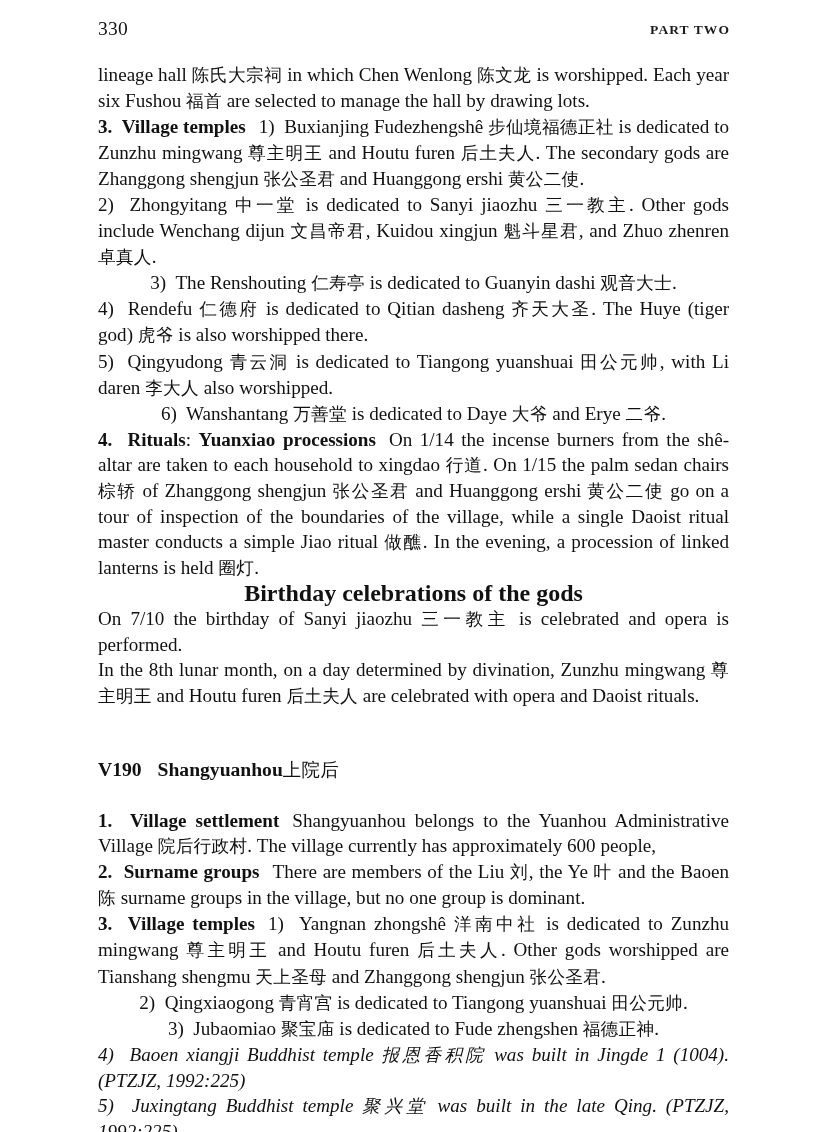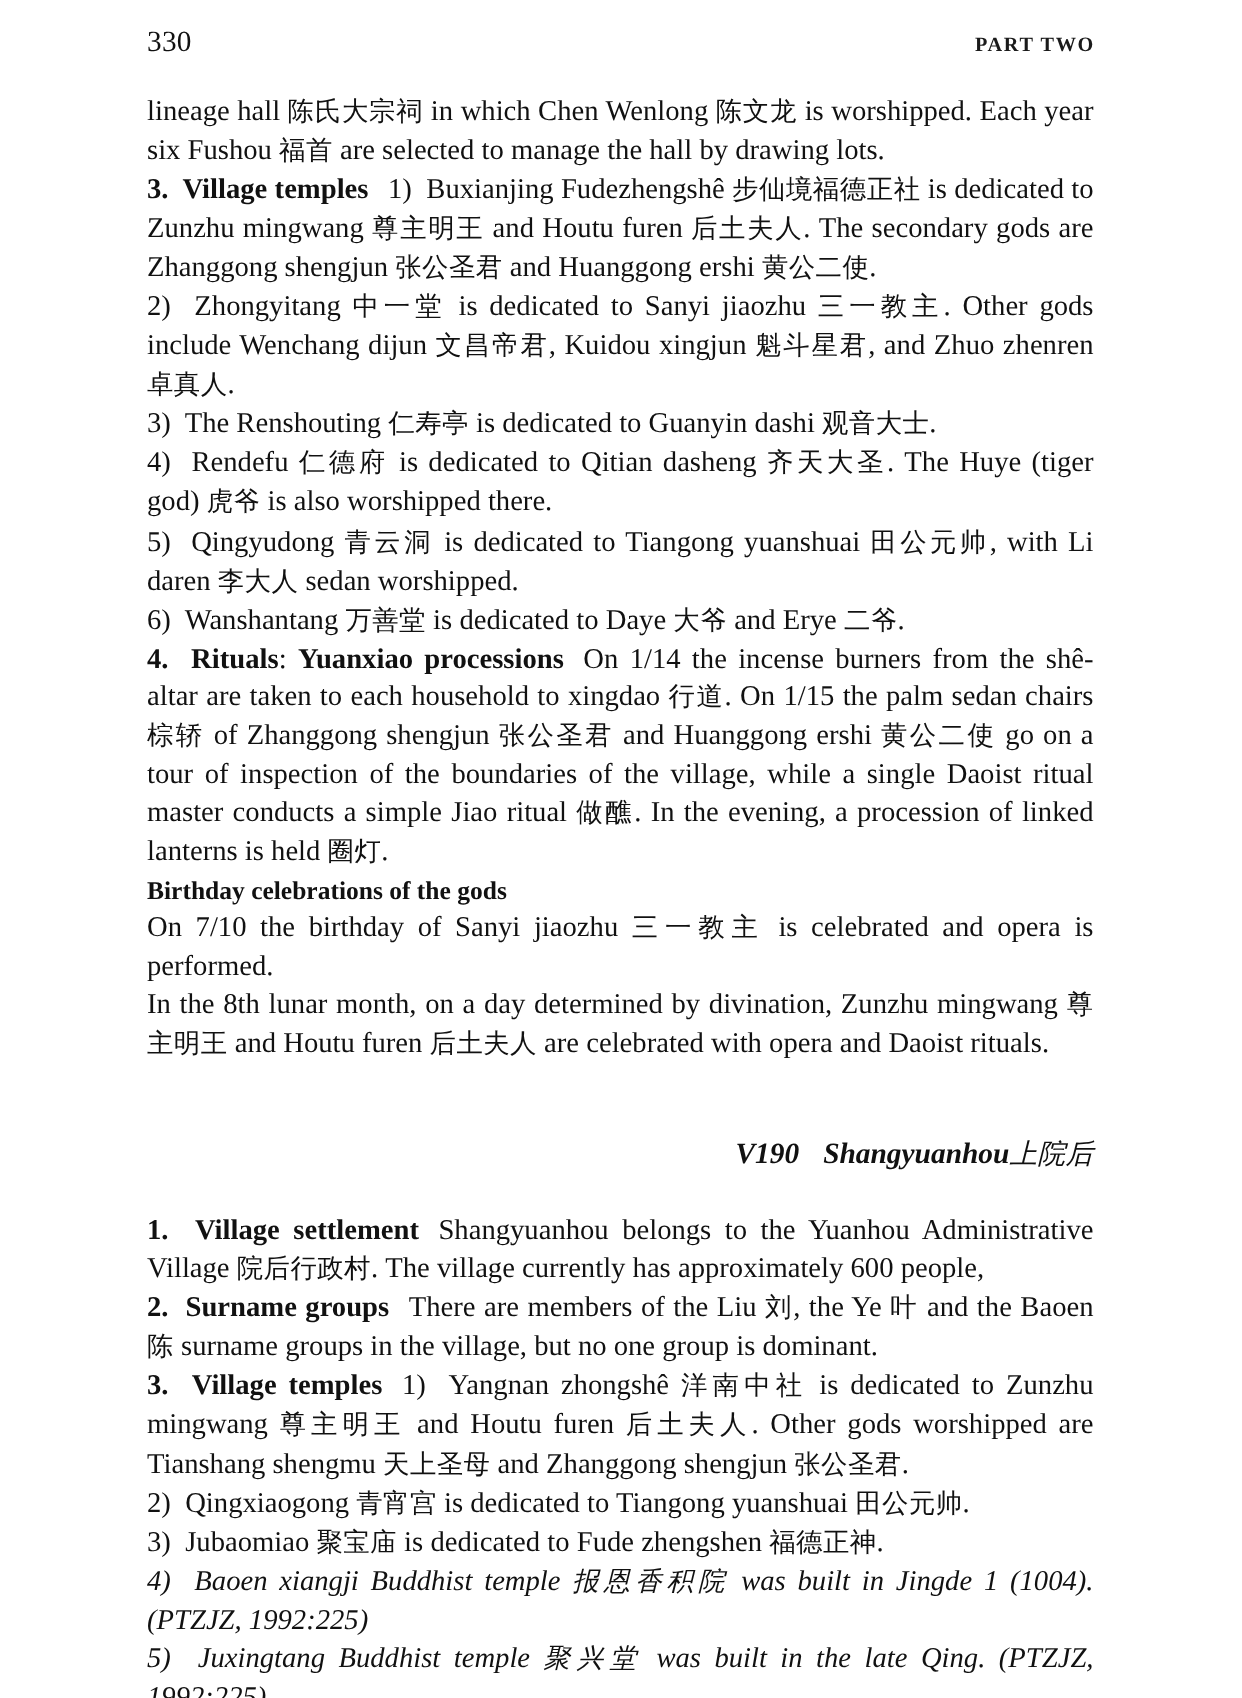--- a/index.html
+++ b/index.html
@@ -59,43 +59,42 @@
     padding: 0;
     font-size: 19.1px;
     line-height: 25.05px;
     text-align: justify;
     text-justify: inter-word;
     -webkit-hyphens: none;
     hyphens: none;
     color: #111111;
   }
   p.noj {
-    text-align: left;
+    text-align: center;
   }
   .cjk {
     font-family: "DejaVu Sans", "Liberation Sans", sans-serif;
     font-size: 17.6px;
     letter-spacing: 0.3px;
   }
   .b { font-weight: bold; font-family: Liberation Serif, serif; }
   .i { font-style: italic; }
   .sec-head {
     margin: 0;
-    font-size: 17px;
+    font-size: 24px;
     line-height: 25.05px;
     font-weight: bold;
-    text-align: left;
+    text-align: center;
   }
   .entry-head {
     margin: 0;
     font-size: 19.6px;
     line-height: 25.05px;
     font-weight: bold;
-    text-align: right;
-    font-style: italic;
+    text-align: left;
   }
   .entry-head .code { margin-right: 16px; }
   .entry-head .cjk { font-weight: normal; font-size: 18.4px; }
   .gap-large { height: 48px; }
   .gap-med { height: 26px; }
   .nbsp-gap { display: inline-block; width: 13px; }
 </style>
 </head>
 <body>
 
@@ -111,21 +110,21 @@
     <p class="para"><span>lineage hall </span><span class="cjk">陈氏大宗祠</span><span> in which Chen Wenlong </span><span class="cjk">陈文龙</span><span> is worshipped. Each year six Fushou </span><span class="cjk">福首</span><span> are selected to manage the hall by drawing lots.</span></p>
 
     <p class="para"><span class="b">3.&nbsp; Village temples</span><span class="nbsp-gap"></span><span><span>1)&nbsp; Buxianjing Fudezhengshê </span><span class="cjk">步仙境福德正社</span><span> is dedicated to Zunzhu mingwang </span><span class="cjk">尊主明王</span><span> and Houtu furen </span><span class="cjk">后土夫人</span><span>. The secondary gods are Zhanggong shengjun </span><span class="cjk">张公圣君</span><span> and Huanggong ershi </span><span class="cjk">黄公二使</span><span>.</span></span></p>
 
     <p class="para"><span>2)&nbsp; Zhongyitang </span><span class="cjk">中一堂</span><span> is dedicated to Sanyi jiaozhu </span><span class="cjk">三一教主</span><span>. Other gods include Wenchang dijun </span><span class="cjk">文昌帝君</span><span>, Kuidou xingjun </span><span class="cjk">魁斗星君</span><span>, and Zhuo zhenren </span><span class="cjk">卓真人</span><span>.</span></p>
 
     <p class="para noj"><span>3)&nbsp; The Renshouting </span><span class="cjk">仁寿亭</span><span> is dedicated to Guanyin dashi </span><span class="cjk">观音大士</span><span>.</span></p>
 
     <p class="para"><span>4)&nbsp; Rendefu </span><span class="cjk">仁德府</span><span> is dedicated to Qitian dasheng </span><span class="cjk">齐天大圣</span><span>. The Huye (tiger god) </span><span class="cjk">虎爷</span><span> is also worshipped there.</span></p>
 
-    <p class="para"><span>5)&nbsp; Qingyudong </span><span class="cjk">青云洞</span><span> is dedicated to Tiangong yuanshuai </span><span class="cjk">田公元帅</span><span>, with Li daren </span><span class="cjk">李大人</span><span> sedan worshipped.</span></p>
+    <p class="para"><span>5)&nbsp; Qingyudong </span><span class="cjk">青云洞</span><span> is dedicated to Tiangong yuanshuai </span><span class="cjk">田公元帅</span><span>, with Li daren </span><span class="cjk">李大人</span><span> also worshipped.</span></p>
 
     <p class="para noj"><span>6)&nbsp; Wanshantang </span><span class="cjk">万善堂</span><span> is dedicated to Daye </span><span class="cjk">大爷</span><span> and Erye </span><span class="cjk">二爷</span><span>.</span></p>
 
     <p class="para"><span class="b">4.&nbsp; </span><span class="b">Rituals</span><span>: </span><span class="b">Yuanxiao processions</span><span class="nbsp-gap"></span><span><span>On 1/14 the incense burners from the shê-altar are taken to each household to xingdao </span><span class="cjk">行道</span><span>. On 1/15 the palm sedan chairs </span><span class="cjk">棕轿</span><span> of Zhanggong shengjun </span><span class="cjk">张公圣君</span><span> and Huanggong ershi </span><span class="cjk">黄公二使</span><span> go on a tour of inspection of the boundaries of the village, while a single Daoist ritual master conducts a simple Jiao ritual </span><span class="cjk">做醮</span><span>. In the evening, a procession of linked lanterns is held </span><span class="cjk">圈灯</span><span>.</span></span></p>
 
     <p class="sec-head">Birthday celebrations of the gods</p>
 
     <p class="para"><span>On 7/10 the birthday of Sanyi jiaozhu </span><span class="cjk">三一教主</span><span> is celebrated and opera is performed.</span></p>
 
     <p class="para"><span>In the 8th lunar month, on a day determined by divination, Zunzhu mingwang </span><span class="cjk">尊主明王</span><span> and Houtu furen </span><span class="cjk">后土夫人</span><span> are celebrated with opera and Daoist rituals.</span></p>

